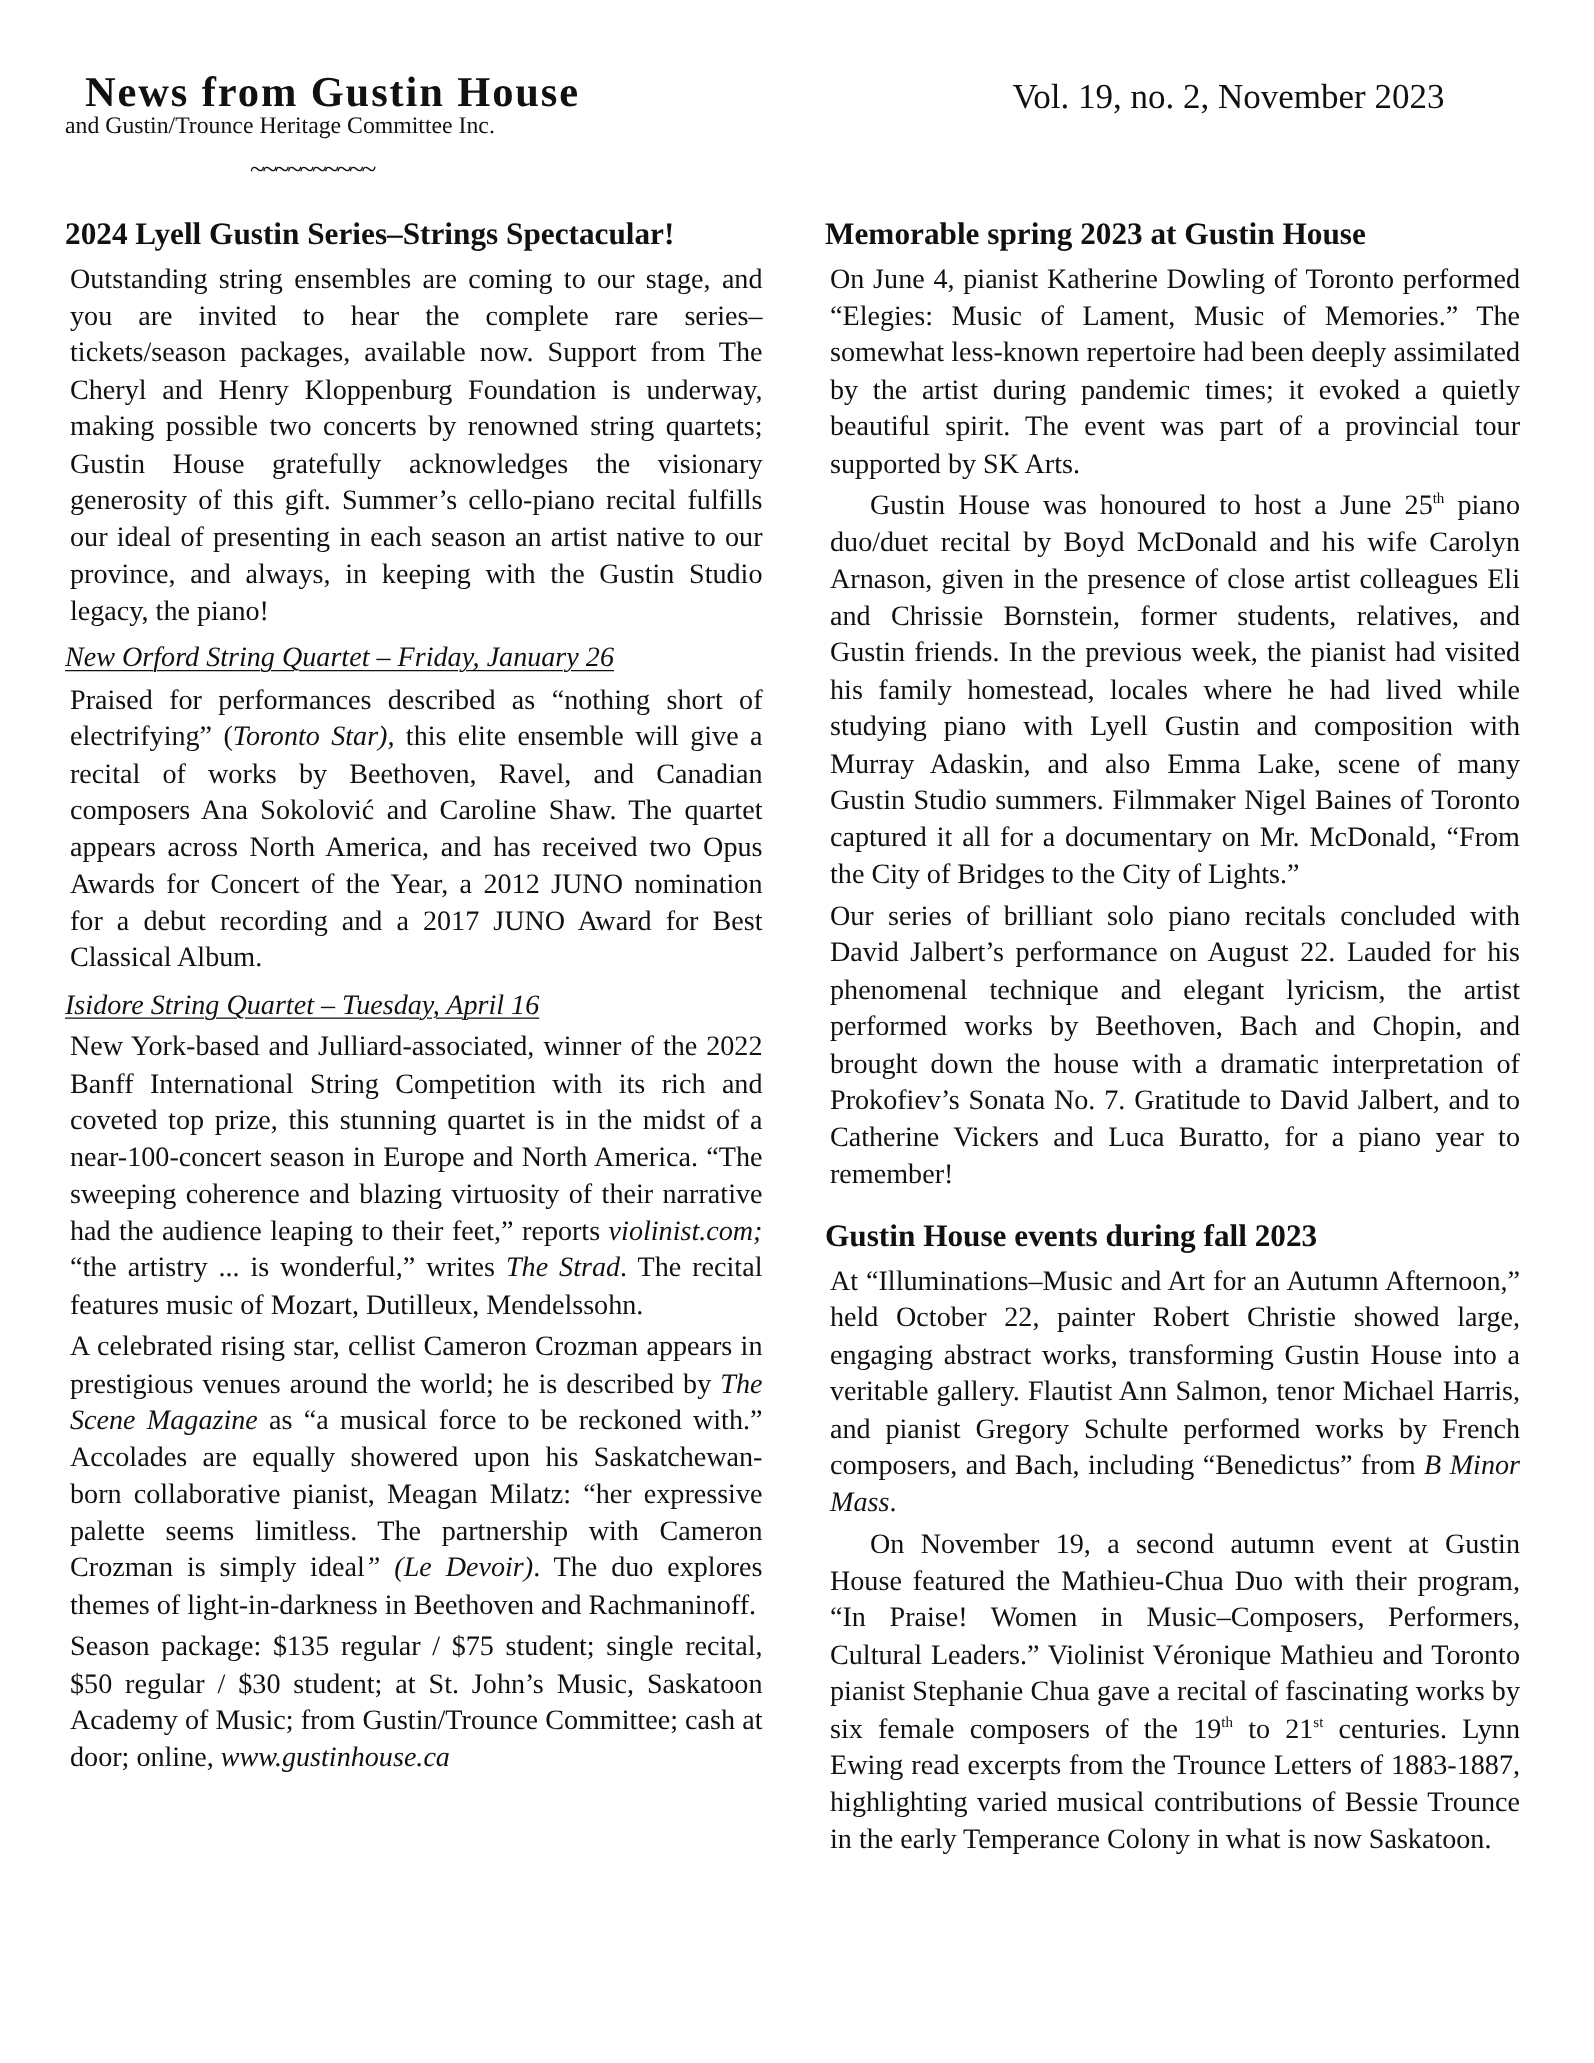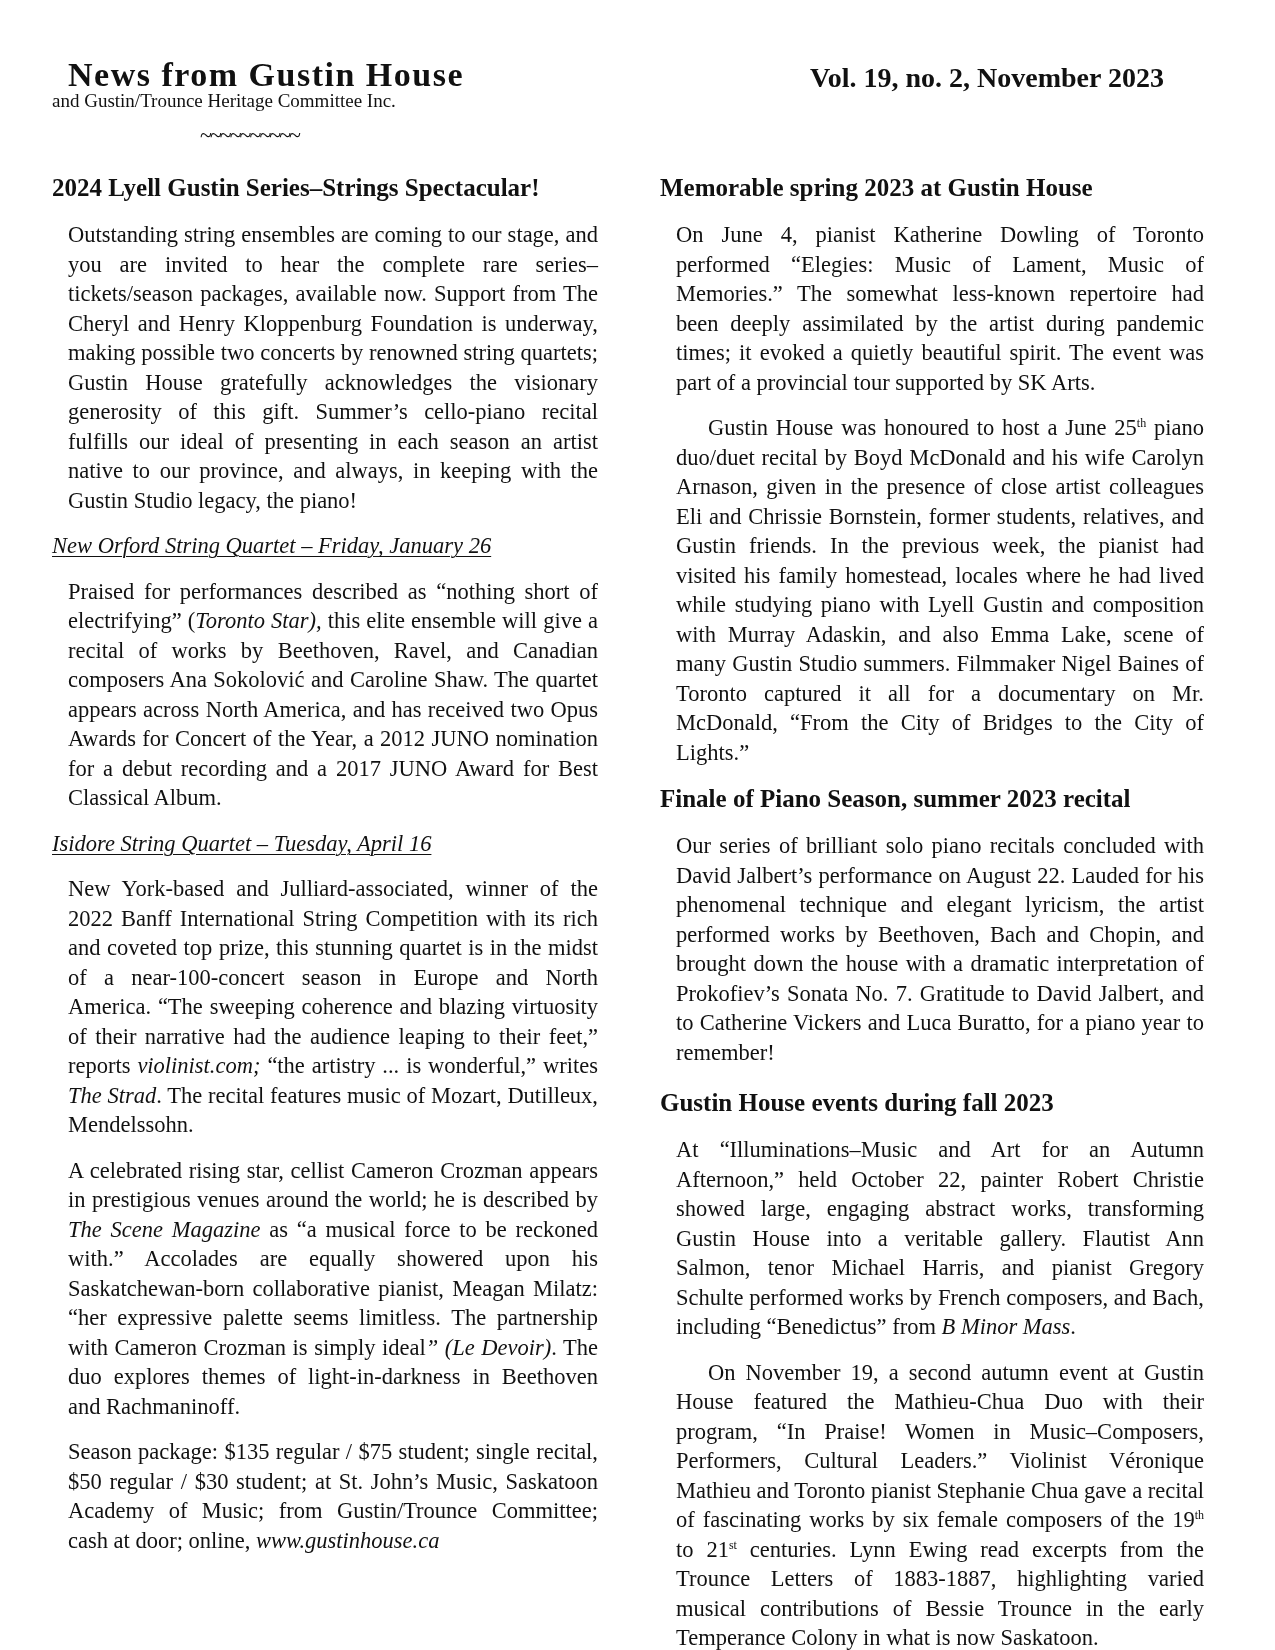--- a/index.html
+++ b/index.html
@@ -12,33 +12,33 @@
     font-size: 34px; font-weight: bold; letter-spacing: 1.5px; margin: 16px;
   }
   .masthead-sub {
     position: absolute; left: 52px; top: 90px; font-size: 19px;
   }
   .masthead-squiggle {
     position: absolute; left: 200px; top: 122px; font-size: 22px; letter-spacing: -2px;
   }
   .volume {
     position: absolute; left: 810px; top: 62px;
-    font-size: 28px; font-weight: bold;
+    font-size: 28px; font-weight: normal;
   }
   .col {
     position: absolute; top: 172px; width: 562px;
     font-size: 22.5px; line-height: 29.5px; text-align: justify;
   }
   .col-left { left: 52px; }
   .col-right { left: 660px; width: 560px; }
   h2 {
     font-size: 25px; font-weight: bold; margin: 0 0 2px 0; line-height: 32px;
     text-align: left;
   }
-  p { margin: 16px; }
+  p { margin: 4px; }
   .indent { text-indent: 32px; }
   .sub-head {
     font-style: italic; text-decoration: underline; text-decoration-thickness: 1px;
     text-underline-offset: 3px; margin-top: 8px; text-align: left;
   }
   .venue-head {
     text-decoration: underline; text-decoration-thickness: 1px;
     text-underline-offset: 3px; margin-top: 18px; text-align: left; white-space: nowrap;
   }
   .gap { margin-top: 12px; }
@@ -67,19 +67,18 @@
   <p><span>A celebrated rising star, cellist Cameron Crozman appears in prestigious venues around the world; he is described by </span><em>The Scene Magazine</em><span> as “a musical force to be reckoned with.” Accolades are equally showered upon his Saskatchewan-born collaborative pianist, Meagan Milatz: “her expressive palette seems limitless. The partnership with Cameron Crozman is simply ideal</span><em>” (Le Devoir)</em><span>. The duo explores themes of light-in-darkness in Beethoven and Rachmaninoff.</span></p>
 
   <p><span>Season package: $135 regular / $75 student; single recital, $50 regular / $30 student; at St. John’s Music, Saskatoon Academy of Music; from Gustin/Trounce Committee; cash at door; online, </span><em>www.gustinhouse.ca</em></p>
 </div>
 
 <div class="col col-right">
   <h2>Memorable spring 2023 at Gustin House</h2>
   <p>On June 4, pianist Katherine Dowling of Toronto performed “Elegies: Music of Lament, Music of Memories.” The somewhat less-known repertoire had been deeply assimilated by the artist during pandemic times; it evoked a quietly beautiful spirit. The event was part of a provincial tour supported by SK Arts.</p>
   <p class="indent"><span>Gustin House was honoured to host a June 25</span><sup>th</sup><span> piano duo/duet recital by Boyd McDonald and his wife Carolyn Arnason, given in the presence of close artist colleagues Eli and Chrissie Bornstein, former students, relatives, and Gustin friends. In the previous week, the pianist had visited his family homestead, locales where he had lived while studying piano with Lyell Gustin and composition with Murray Adaskin, and also Emma Lake, scene of many Gustin Studio summers. Filmmaker Nigel Baines of Toronto captured it all for a documentary on Mr. McDonald, “From the City of Bridges to the City of Lights.”</span></p>
 
-  <h2 class="gap">Finale of Piano Season, summer 2023 recital</h2>
   <p>Our series of brilliant solo piano recitals concluded with David Jalbert’s performance on August 22. Lauded for his phenomenal technique and elegant lyricism, the artist performed works by Beethoven, Bach and Chopin, and brought down the house with a dramatic interpretation of Prokofiev’s Sonata No. 7. Gratitude to David Jalbert, and to Catherine Vickers and Luca Buratto, for a piano year to remember!</p>
 
   <h2 class="gap-lg">Gustin House events during fall 2023</h2>
   <p><span>At “Illuminations–Music and Art for an Autumn Afternoon,” held October 22, painter Robert Christie showed large, engaging abstract works, transforming Gustin House into a veritable gallery. Flautist Ann Salmon, tenor Michael Harris, and pianist Gregory Schulte performed works by French composers, and Bach, including “Benedictus” from </span><em>B Minor Mass</em><span>.</span></p>
   <p class="indent"><span>On November 19, a second autumn event at Gustin House featured the Mathieu-Chua Duo with their program, “In Praise! Women in Music–Composers, Performers, Cultural Leaders.” Violinist Véronique Mathieu and Toronto pianist Stephanie Chua gave a recital of fascinating works by six female composers of the 19</span><sup>th</sup><span> to 21</span><sup>st</sup><span> centuries. Lynn Ewing read excerpts from the Trounce Letters of 1883-1887, highlighting varied musical contributions of Bessie Trounce in the early Temperance Colony in what is now Saskatoon.</span></p>
 </div>
 
 </body></html>

